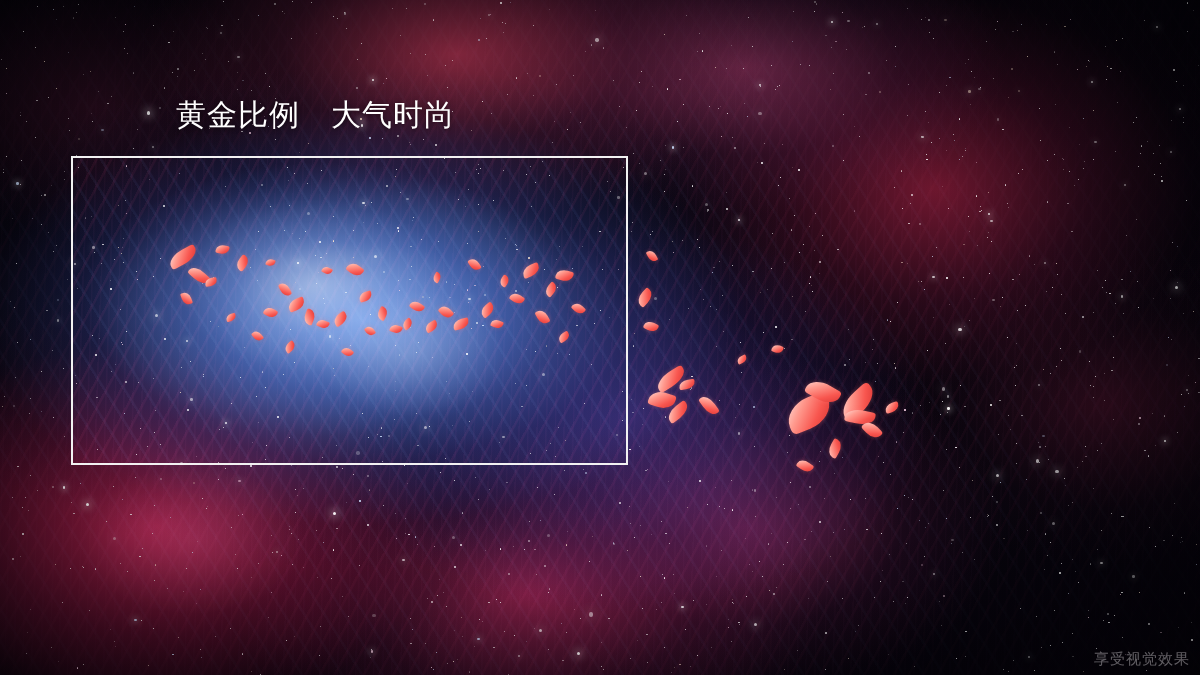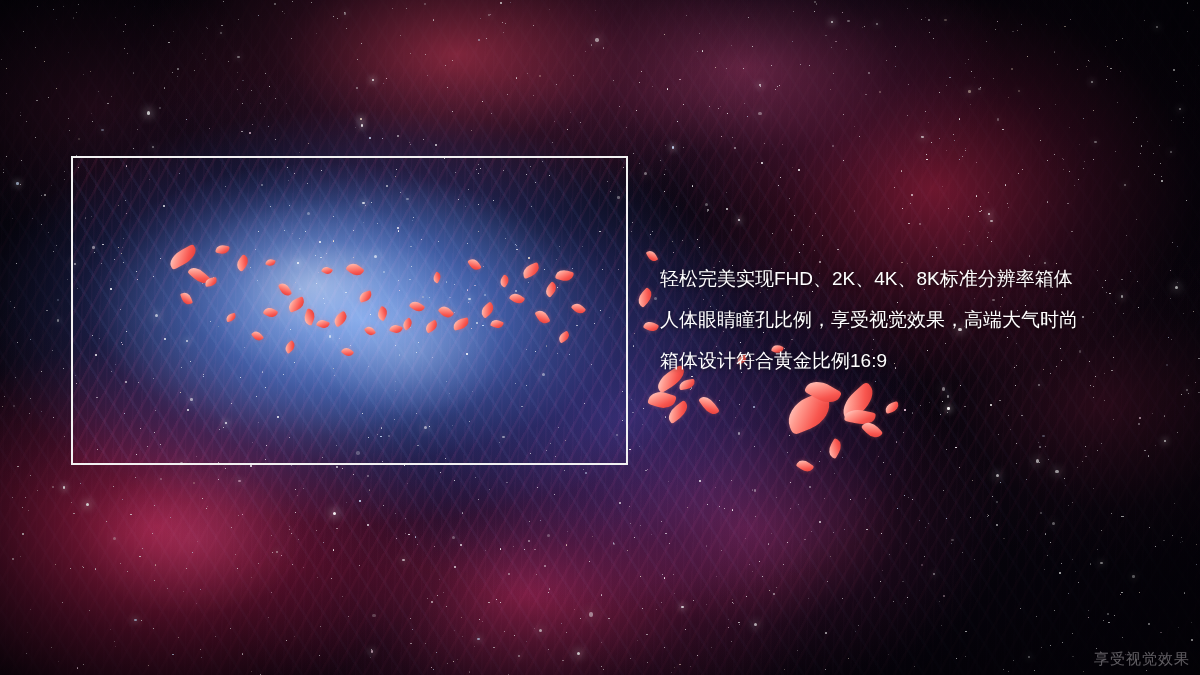--- a/index.html
+++ b/index.html
@@ -1583,20 +1583,21 @@
       <span class="petal" style="left:772px;top:345px;width:11px;height:8px;transform:rotate(20deg);"></span>
       <span class="petal" style="left:737px;top:356px;width:10px;height:7px;transform:rotate(-25deg);"></span>
       <span class="petal" style="left:862px;top:424px;width:20px;height:12px;transform:rotate(46deg);"></span>
       <span class="petal" style="left:885px;top:403px;width:14px;height:9px;transform:rotate(-18deg);"></span>
       <span class="petal" style="left:636px;top:292px;width:18px;height:11px;transform:rotate(-48deg);"></span>
       <span class="petal" style="left:644px;top:322px;width:14px;height:9px;transform:rotate(26deg);"></span>
       <span class="petal" style="left:646px;top:252px;width:12px;height:8px;transform:rotate(62deg);"></span>
     </div>
   <div class="bg-layer" id="vignette"></div>
 
+  <div id="title">黄金比例　大气时尚</div>
 
   <div id="image-frame">
     <div id="frame-inner">
       <div class="bg-layer" id="nebula-base-copy" style="background-image: radial-gradient(46% 44% at 30% 47%, rgba(120, 160, 235, 0.95) 0%, rgba(70, 105, 190, 0.72) 26%, rgba(45, 60, 135, 0.42) 48%, rgba(20, 22, 60, 0.12) 70%, rgba(0, 0, 0, 0) 85%), radial-gradient(26% 26% at 27% 44%, rgba(185, 210, 255, 0.75) 0%, rgba(120, 160, 240, 0.35) 45%, rgba(0, 0, 0, 0) 78%), radial-gradient(30% 34% at 52% 62%, rgba(95, 70, 185, 0.55) 0%, rgba(50, 35, 110, 0.25) 55%, rgba(0, 0, 0, 0) 85%), radial-gradient(34% 40% at 13% 78%, rgba(215, 40, 90, 0.8) 0%, rgba(160, 25, 70, 0.45) 40%, rgba(60, 10, 35, 0.12) 70%, rgba(0, 0, 0, 0) 88%), radial-gradient(30% 32% at 44% 88%, rgba(200, 45, 100, 0.62) 0%, rgba(120, 25, 70, 0.28) 48%, rgba(0, 0, 0, 0) 82%), radial-gradient(26% 30% at 62% 78%, rgba(190, 55, 120, 0.52) 0%, rgba(95, 25, 70, 0.22) 50%, rgba(0, 0, 0, 0) 84%), radial-gradient(32% 30% at 38% 8%, rgba(190, 55, 85, 0.72) 0%, rgba(110, 30, 60, 0.35) 45%, rgba(0, 0, 0, 0) 82%), radial-gradient(26% 26% at 62% 10%, rgba(170, 60, 110, 0.58) 0%, rgba(90, 30, 70, 0.25) 50%, rgba(0, 0, 0, 0) 84%), radial-gradient(30% 40% at 78% 28%, rgba(150, 30, 60, 0.72) 0%, rgba(95, 18, 45, 0.38) 42%, rgba(35, 8, 20, 0.1) 72%, rgba(0, 0, 0, 0) 90%), radial-gradient(22% 28% at 92% 60%, rgba(90, 20, 45, 0.45) 0%, rgba(40, 10, 25, 0.14) 55%, rgba(0, 0, 0, 0) 85%), radial-gradient(20% 24% at 8% 16%, rgba(90, 25, 55, 0.4) 0%, rgba(0, 0, 0, 0) 80%), radial-gradient(60% 60%, rgba(12, 6, 22, 0) 0%, rgba(8, 4, 16, 0.25) 70%, rgba(4, 2, 10, 0.72) 100%), none; background-color: rgb(7, 4, 12); position: absolute; inset: 0px;"></div>
       <div class="bg-layer" style="position: absolute; inset: 0px; opacity: 0.55; mix-blend-mode: screen; background-image: repeating-linear-gradient(118deg, rgba(225, 60, 110, 0.13) 0px, rgba(225, 60, 110, 0.13) 2px, rgba(0, 0, 0, 0) 3px, rgba(0, 0, 0, 0) 13px), repeating-linear-gradient(58deg, rgba(120, 150, 235, 0.1) 0px, rgba(120, 150, 235, 0.1) 2px, rgba(0, 0, 0, 0) 3px, rgba(0, 0, 0, 0) 17px), repeating-linear-gradient(92deg, rgba(190, 70, 140, 0.07) 0px, rgba(190, 70, 140, 0.07) 1px, rgba(0, 0, 0, 0) 2px, rgba(0, 0, 0, 0) 9px);"></div>
         <div class="bg-layer" style="position: absolute; inset: 0px; mix-blend-mode: screen; opacity: 0.75; background-image: radial-gradient(14% 16% at 26% 42%, rgba(225, 238, 255, 0.55) 0%, rgba(150, 185, 250, 0.18) 45%, rgba(0, 0, 0, 0) 80%), radial-gradient(10% 12% at 34% 52%, rgba(200, 220, 255, 0.3) 0%, rgba(0, 0, 0, 0) 78%), radial-gradient(12% 14% at 16% 80%, rgba(255, 90, 140, 0.3) 0%, rgba(0, 0, 0, 0) 78%);"></div>
         <div id="frame-stars">
           <span class="star" style="left:540.5px;top:313.6px;width:2.4px;height:2.4px;background:#ffffff;opacity:0.29;box-shadow:0 0 6.2px 1.7px rgba(255,255,255,0.13);"></span>
           <span class="star" style="left:591.5px;top:320.9px;width:1.0px;height:1.0px;background:#ffffff;opacity:0.88;"></span>
           <span class="star" style="left:526.1px;top:255.0px;width:1.6px;height:1.6px;background:#ffe9cf;opacity:0.89;"></span>
@@ -1904,21 +1905,16 @@
           <span class="petal" style="left:282px;top:341px;width:12px;height:8px;transform:rotate(-44deg);"></span>
           <span class="petal" style="left:320px;top:265px;width:10px;height:7px;transform:rotate(28deg);"></span>
           <span class="petal" style="left:178px;top:292px;width:13px;height:9px;transform:rotate(68deg);"></span>
           <span class="petal" style="left:224px;top:312px;width:10px;height:7px;transform:rotate(-16deg);"></span>
           <span class="petal" style="left:340px;top:346px;width:11px;height:8px;transform:rotate(40deg);"></span>
           <span class="petal" style="left:430px;top:272px;width:10px;height:7px;transform:rotate(-60deg);"></span>
         </div>
     </div>
   </div>
 
-  <div id="body-text">
-    <div class="line">轻松完美实现FHD、2K、4K、8K标准分辨率箱体</div>
-    <div class="line">人体眼睛瞳孔比例，享受视觉效果，高端大气时尚</div>
-    <div class="line">箱体设计符合黄金比例16:9</div>
-  </div>
 
   <div id="watermark">享受视觉效果</div>
 
 </div>
 
 </body></html>

